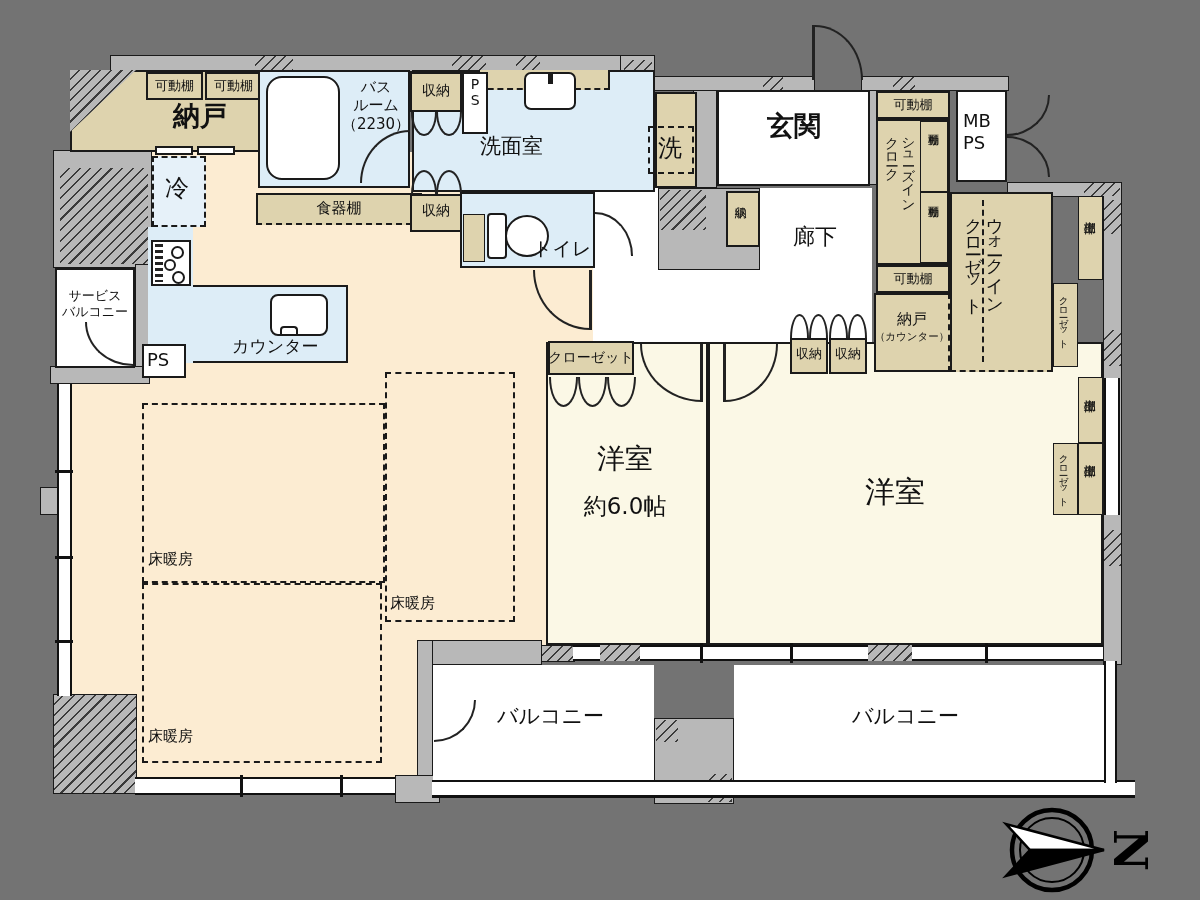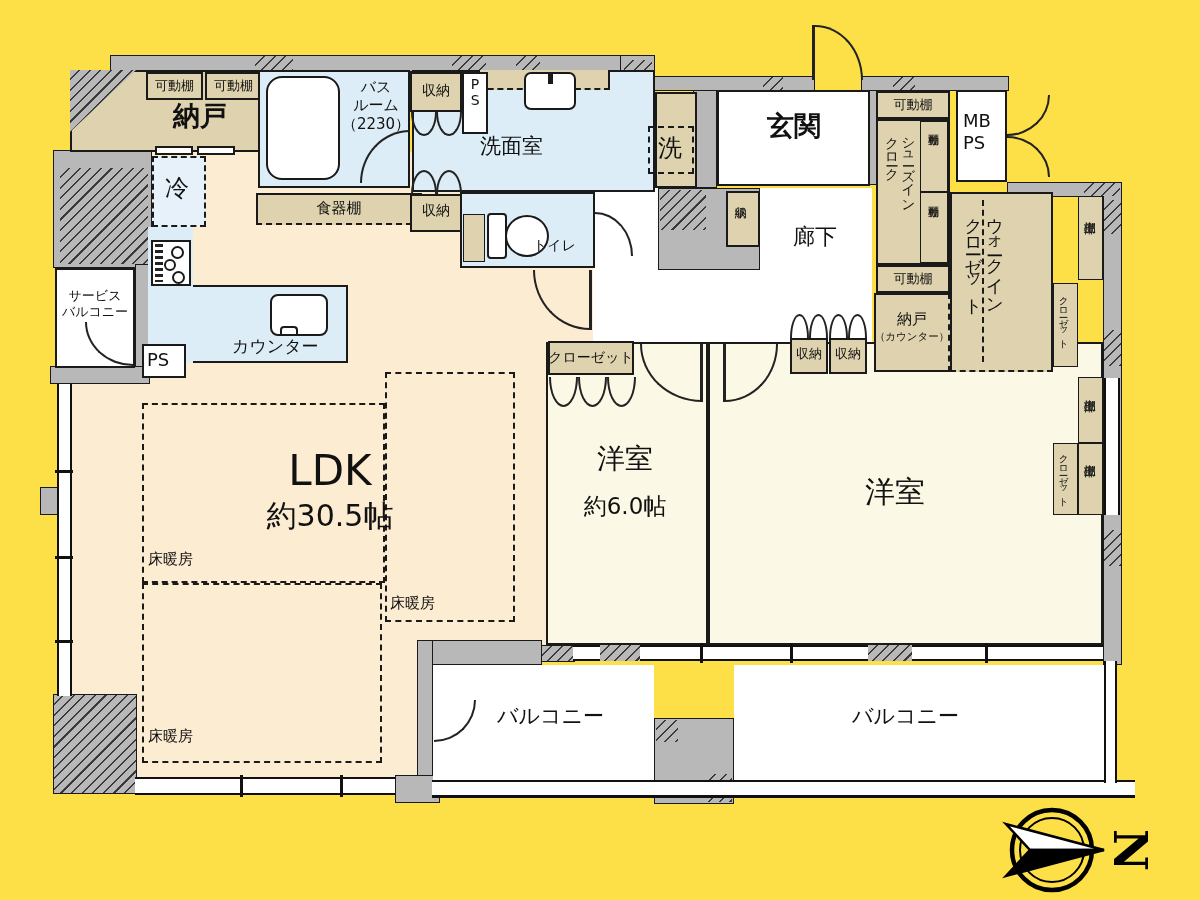--- a/index.html
+++ b/index.html
@@ -1,16 +1,16 @@
 <!DOCTYPE html>
 <html><head>
 <meta charset="utf-8">
 <style>
   html,body{margin:0;padding:0;background:#fff;}
-  #plan{position:relative;width:1200px;height:900px;background:#fde047;overflow:hidden;
+  #plan{position:relative;width:1200px;height:900px;background:#737373;overflow:hidden;
         font-family:"DejaVu Sans","Liberation Sans",sans-serif;}
   .abs{position:absolute;box-sizing:border-box;}
   .room{position:absolute;box-sizing:border-box;border:2px solid #1a1a1a;}
   .nob{border:none;}
   .tan{background:#ded3ae;}
   .blue{background:#ddedf7;}
   .cream{background:#fcecd2;}
   .ivory{background:#fbf8e6;}
   .white{background:#ffffff;}
   .gray{background:#b8b8b8;border:1.5px solid #1a1a1a;}
@@ -201,21 +201,21 @@
   <div class="lbl c" style="left:340px;top:78px;width:72px;font-size:15px">バス
 ルーム
 （2230）</div>
   <div class="lbl c" style="left:410px;top:82px;width:52px;font-size:14px">収納</div>
   <div class="lbl vu" style="left:466px;top:76px;font-size:14px">PS</div>
   <div class="lbl" style="left:480px;top:134px;font-size:21px">洗面室</div>
   <div class="lbl" style="left:658px;top:134px;font-size:24px">洗</div>
   <div class="lbl" style="left:165px;top:174px;font-size:24px">冷</div>
   <div class="lbl c" style="left:256px;top:199px;width:166px;font-size:15px">食器棚</div>
   <div class="lbl c" style="left:410px;top:202px;width:52px;font-size:14px">収納</div>
-  <div class="lbl" style="left:533px;top:237px;font-size:14px">トイレ</div>
+  <div class="lbl" style="left:533px;top:237px;font-size:19px">トイレ</div>
   <div class="lbl" style="left:232px;top:336px;font-size:17px">カウンター</div>
   <div class="lbl" style="left:147px;top:349px;font-size:18px">PS</div>
   <div class="lbl c" style="left:56px;top:288px;width:78px;font-size:13px">サービス
 バルコニー</div>
   <div class="lbl c" style="left:736px;top:110px;width:116px;font-size:27px;font-weight:bold">玄関</div>
   <div class="lbl vu" style="left:733px;top:197px;font-size:12px">収納</div>
   <div class="lbl" style="left:793px;top:224px;font-size:22px">廊下</div>
   <div class="lbl c" style="left:876px;top:97px;width:74px;font-size:13px">可動棚</div>
   <div class="lbl v" style="left:884px;top:128px;height:132px;font-size:13.5px">シューズイン
 クローク</div>
@@ -226,22 +226,20 @@
 PS</div>
   <div class="lbl v" style="left:962px;top:206px;height:160px;font-size:17.5px">ウォークイン
 クローゼット</div>
   <div class="lbl vu" style="left:1082px;top:212px;font-size:12px">上部棚</div>
   <div class="lbl vu" style="left:1058px;top:290px;font-size:9.5px">クローゼット</div>
   <div class="lbl c" style="left:874px;top:310px;width:76px;font-size:15px">納戸</div>
   <div class="lbl c" style="left:872px;top:330px;width:80px;font-size:10.5px">（カウンター）</div>
   <div class="lbl c" style="left:790px;top:346px;width:38px;font-size:13px">収納</div>
   <div class="lbl c" style="left:829px;top:346px;width:38px;font-size:13px">収納</div>
   <div class="lbl c" style="left:548px;top:349px;width:86px;font-size:14px">クローゼット</div>
-  <div class="lbl c" style="left:230px;top:445px;width:200px;font-size:42px">LDK</div>
-  <div class="lbl c" style="left:230px;top:498px;width:200px;font-size:30px">約30.5帖</div>
   <div class="lbl" style="left:148px;top:550px;font-size:15px">床暖房</div>
   <div class="lbl" style="left:148px;top:727px;font-size:15px">床暖房</div>
   <div class="lbl" style="left:390px;top:594px;font-size:15px">床暖房</div>
   <div class="lbl c" style="left:555px;top:442px;width:140px;font-size:28px">洋室</div>
   <div class="lbl c" style="left:555px;top:492px;width:140px;font-size:23px">約6.0帖</div>
   <div class="lbl c" style="left:825px;top:474px;width:140px;font-size:30px">洋室</div>
   <div class="lbl vu" style="left:1082px;top:390px;font-size:12px">上部棚</div>
   <div class="lbl vu" style="left:1058px;top:448px;font-size:9.5px">クローゼット</div>
   <div class="lbl vu" style="left:1082px;top:455px;font-size:12px">上部棚</div>
   <div class="lbl" style="left:497px;top:704px;font-size:21px">バルコニー</div>

